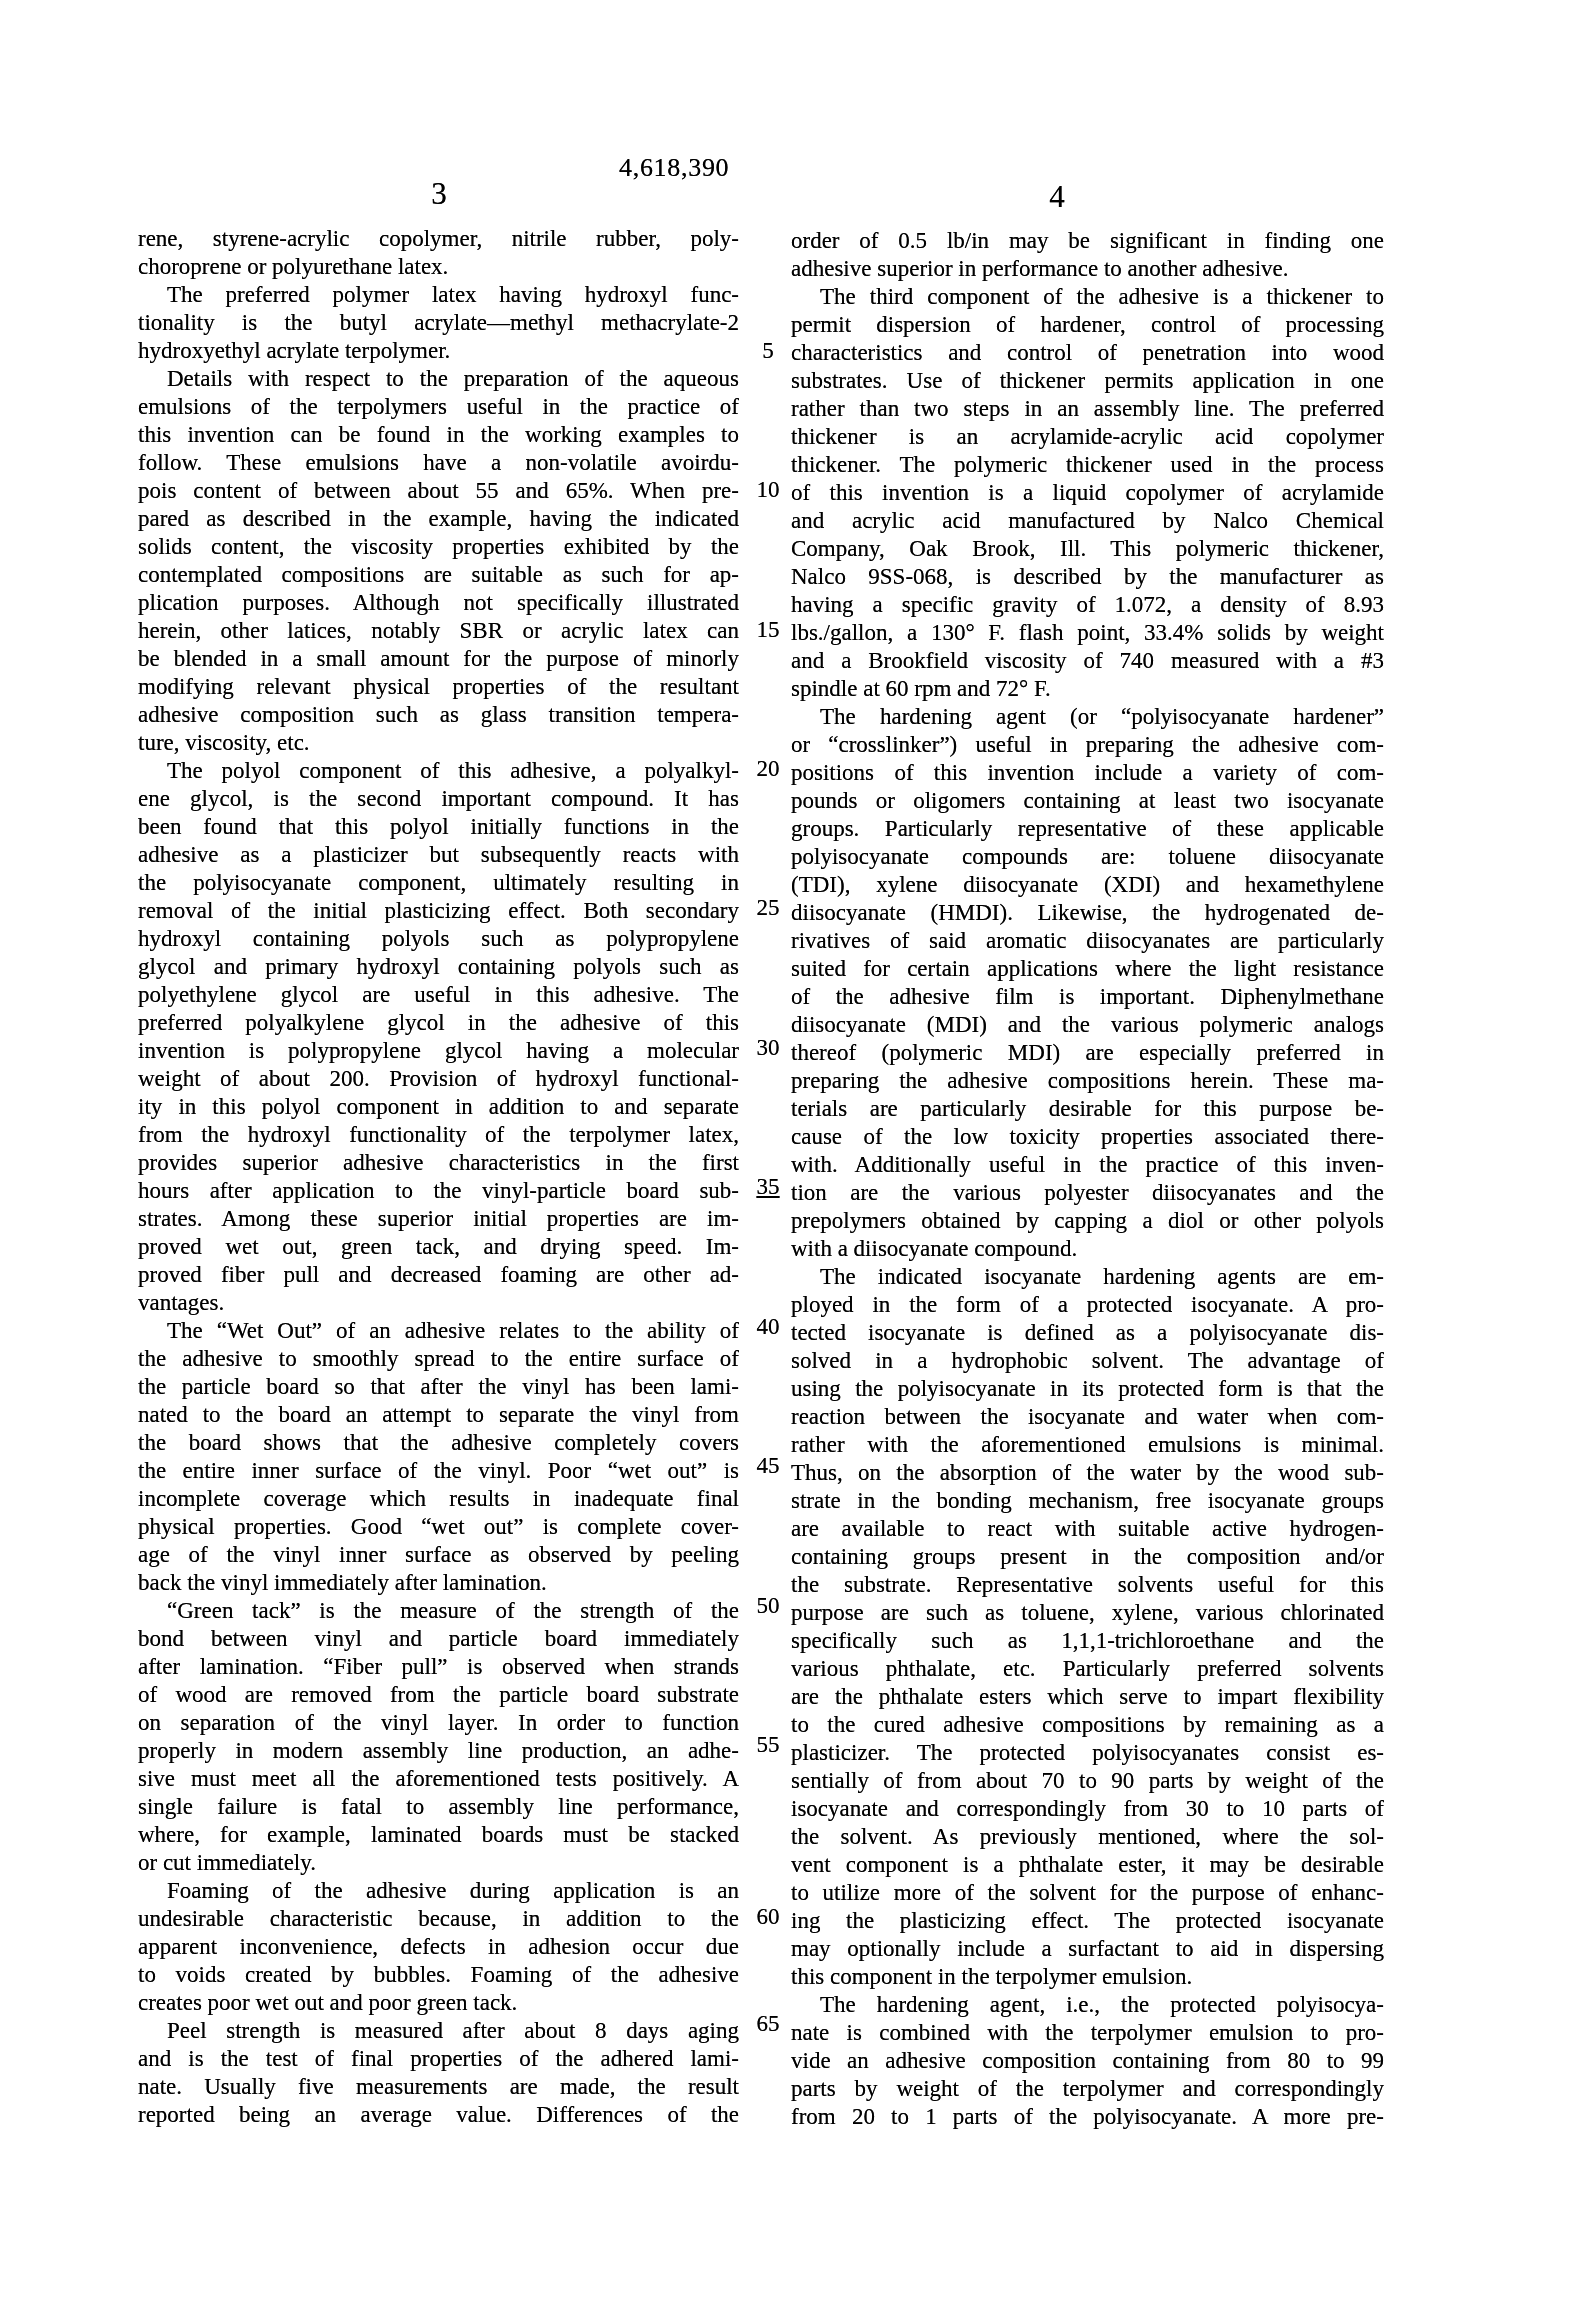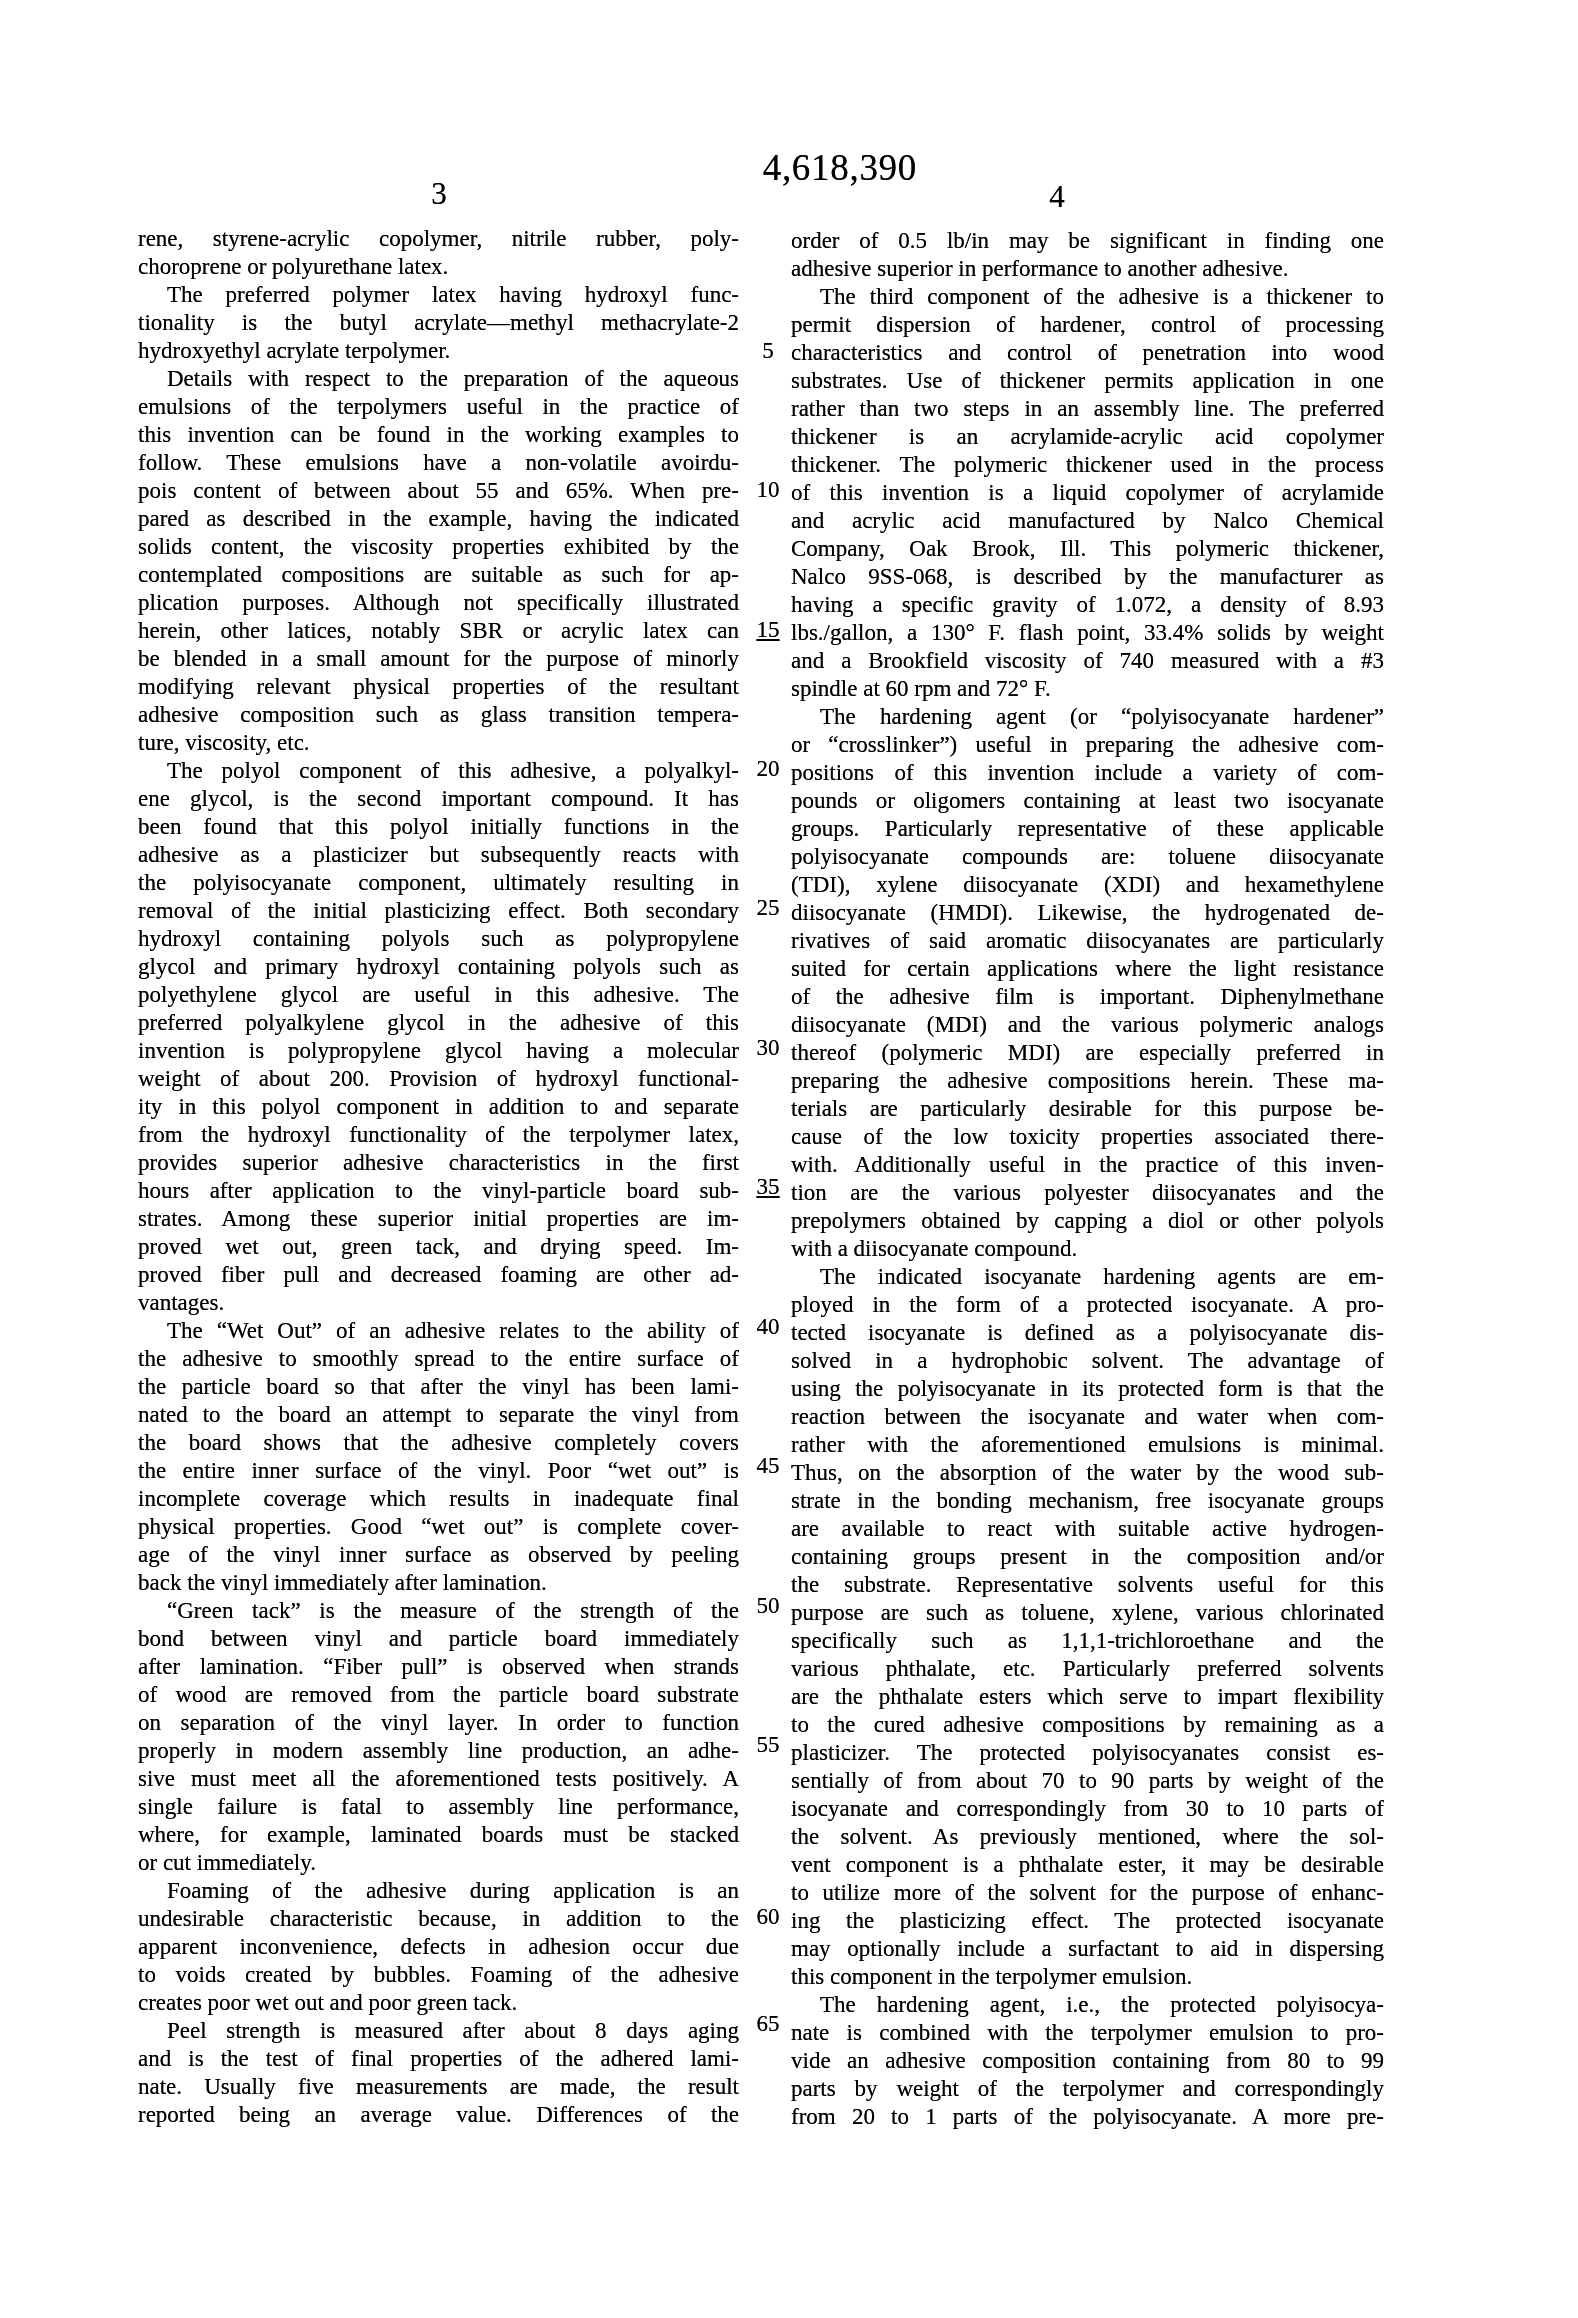--- a/index.html
+++ b/index.html
@@ -9,24 +9,24 @@
     height: 2319px;
     background: #ffffff;
     font-family: "Liberation Serif", "DejaVu Serif", serif;
     color: #000;
     overflow: hidden;
   }
   .page * { box-sizing: border-box; }
   .patent-number {
     position: absolute;
     top: 150px;
-    left: 645px;
+    left: 619px;
     width: 272px;
-    text-align: right;
-    font-size: 37px;
+    text-align: left;
+    font-size: 26px;
     line-height: 35px;
     letter-spacing: 0.7px;
     text-shadow: 0 0 0.4px rgba(0,0,0,.75);
     white-space: nowrap;
   }
   .col-num {
     position: absolute;
     top: 178px;
     width: 82px;
     text-align: center;
@@ -145,21 +145,21 @@
       <div class="line end">creates poor wet out and poor green tack.</div>
       <div class="line just ind">Peel strength is measured after about 8 days aging</div>
       <div class="line just">and is the test of final properties of the adhered lami-</div>
       <div class="line just">nate. Usually five measurements are made, the result</div>
       <div class="line just">reported being an average value. Differences of the</div>
     </div>
 
   <div class="line-numbers" id="line-numbers">
       <div class="lnum" style="top: 112px;">5</div>
       <div class="lnum" style="top: 251px;">10</div>
-      <div class="lnum" style="top: 391px; text-decoration: underline;">15</div>
+      <div class="lnum" style="top: 391px;">15</div>
       <div class="lnum" style="top: 530px;">20</div>
       <div class="lnum" style="top: 669px;">25</div>
       <div class="lnum" style="top: 809px;">30</div>
       <div class="lnum" style="top: 948px; text-decoration: underline;">35</div>
       <div class="lnum" style="top: 1088px;">40</div>
       <div class="lnum" style="top: 1227px;">45</div>
       <div class="lnum" style="top: 1367px;">50</div>
       <div class="lnum" style="top: 1506px;">55</div>
       <div class="lnum" style="top: 1646px; margin-top: 32px;">60</div>
       <div class="lnum" style="top: 1785px;">65</div>

